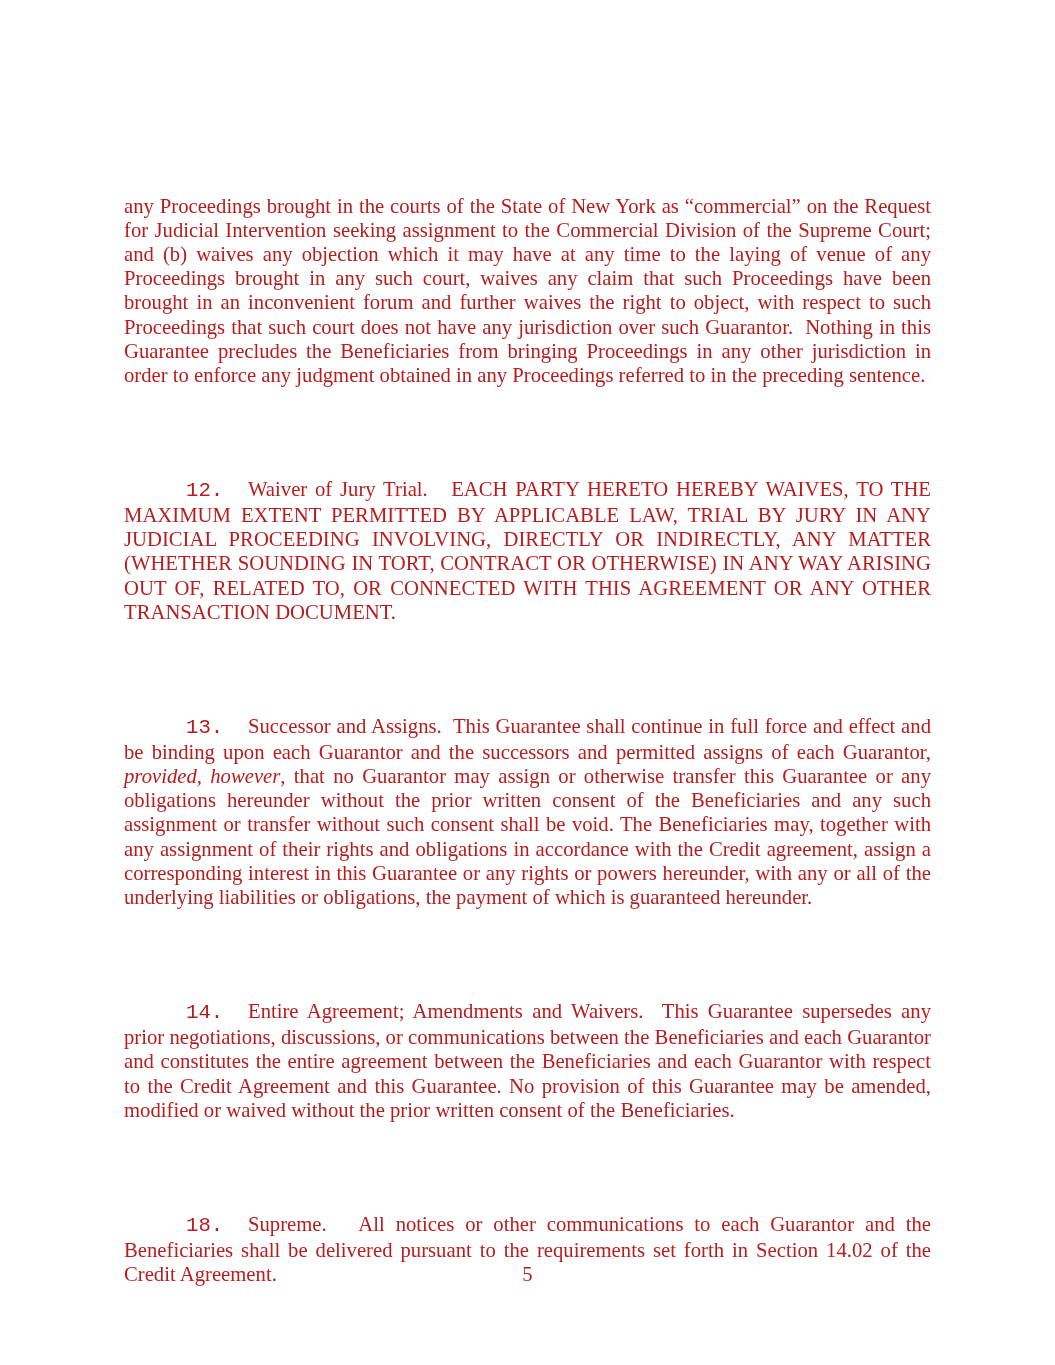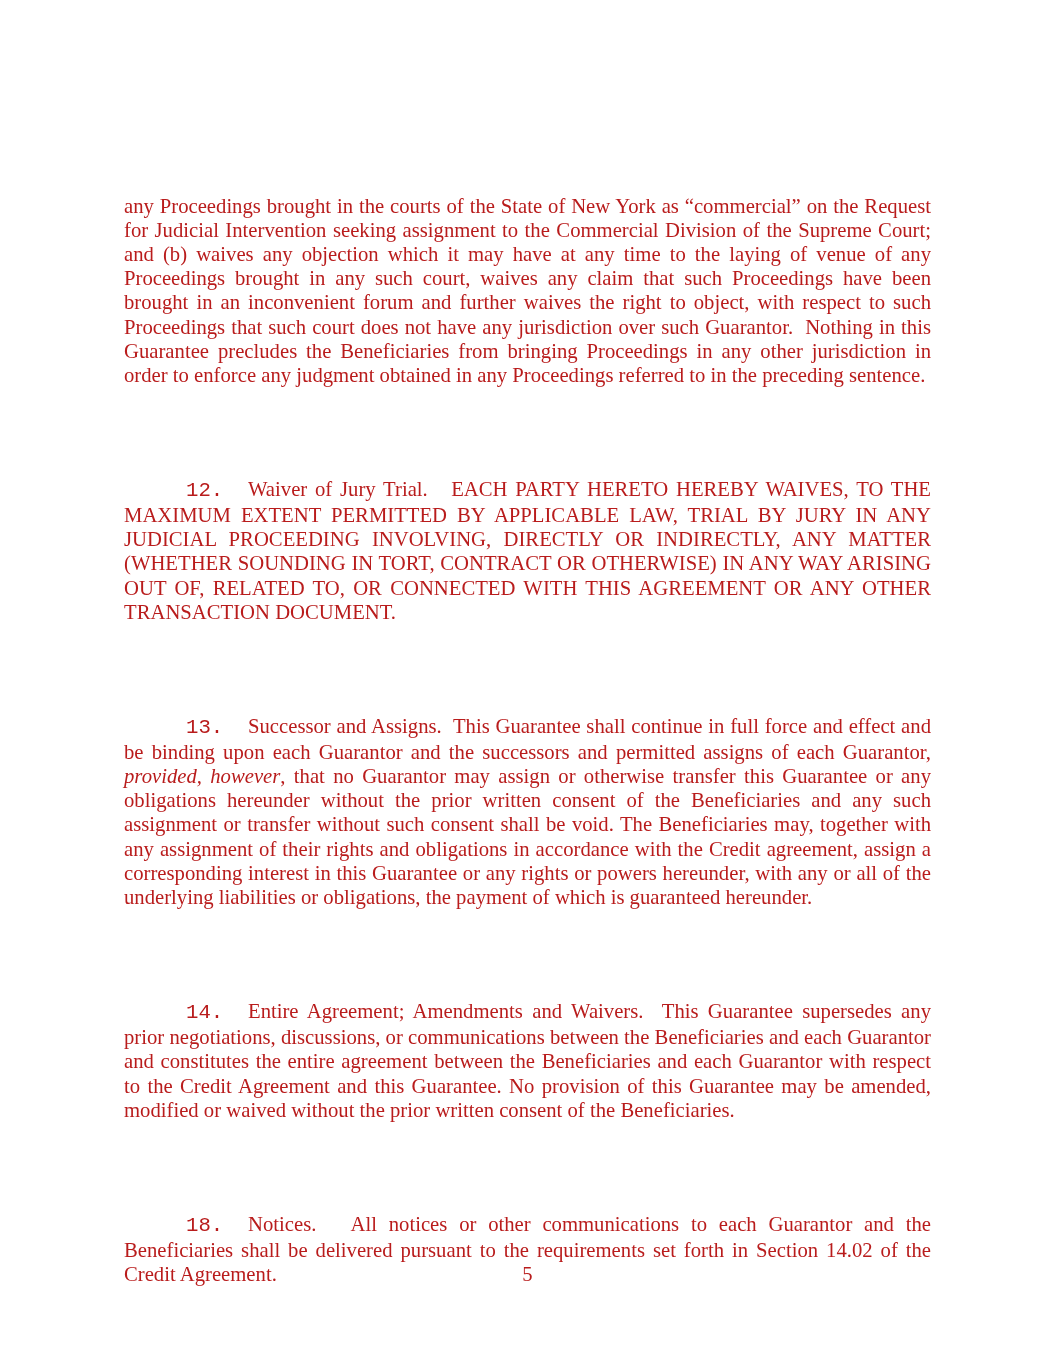--- a/index.html
+++ b/index.html
@@ -62,20 +62,20 @@
   <div class="content">
 
     <p class="para no-indent"><span>any Proceedings brought in the courts of the State of New York as “commercial” on the Request for Judicial Intervention seeking assignment to the Commercial Division of the Supreme Court; and (b) waives any objection which it may have at any time to the laying of venue of any Proceedings brought in any such court, waives any claim that such Proceedings have been brought in an inconvenient forum and further waives the right to object, with respect to such Proceedings that such court does not have any jurisdiction over such Guarantor.  Nothing in this Guarantee precludes the Beneficiaries from bringing Proceedings in any other jurisdiction in order to enforce any judgment obtained in any Proceedings referred to in the preceding sentence.</span></p>
 
     <p class="para"><span class="num">12.</span><span class="heading">Waiver of Jury Trial</span><span>.   EACH PARTY HERETO HEREBY WAIVES, TO THE MAXIMUM EXTENT PERMITTED BY APPLICABLE LAW, TRIAL BY JURY IN ANY JUDICIAL PROCEEDING INVOLVING, DIRECTLY OR INDIRECTLY, ANY MATTER (WHETHER SOUNDING IN TORT, CONTRACT OR OTHERWISE) IN ANY WAY ARISING OUT OF, RELATED TO, OR CONNECTED WITH THIS AGREEMENT OR ANY OTHER TRANSACTION DOCUMENT.</span></p>
 
     <p class="para"><span class="num">13.</span><span class="heading">Successor and Assigns</span><span>.  This Guarantee shall continue in full force and effect and be binding upon each Guarantor and the successors and permitted assigns of each Guarantor, </span><span class="it">provided, however</span><span>, that no Guarantor may assign or otherwise transfer this Guarantee or any obligations hereunder without the prior written consent of the Beneficiaries and any such assignment or transfer without such consent shall be void. The Beneficiaries may, together with any assignment of their rights and obligations in accordance with the Credit agreement, assign a corresponding interest in this Guarantee or any rights or powers hereunder, with any or all of the underlying liabilities or obligations, the payment of which is guaranteed hereunder.</span></p>
 
     <p class="para"><span class="num">14.</span><span class="heading">Entire Agreement; Amendments and Waivers</span><span>.  This Guarantee supersedes any prior negotiations, discussions, or communications between the Beneficiaries and each Guarantor and constitutes the entire agreement between the Beneficiaries and each Guarantor with respect to the Credit Agreement and this Guarantee. No provision of this Guarantee may be amended, modified or waived without the prior written consent of the Beneficiaries.</span></p>
 
-    <p class="para"><span class="num">18.</span><span class="heading">Notices</span><span>.   All notices or other communications to each Guarantor and the Beneficiaries shall be delivered pursuant to the requirements set forth in Section 14.02 of the Credit Agreement.</span></p>
+    <p class="para"><span class="num">18.</span><span class="heading">Supreme</span><span>.   All notices or other communications to each Guarantor and the Beneficiaries shall be delivered pursuant to the requirements set forth in Section 14.02 of the Credit Agreement.</span></p>
 
     
 
   </div>
 
   <div class="pageno">5</div>
 </div>
 
 </body></html>

